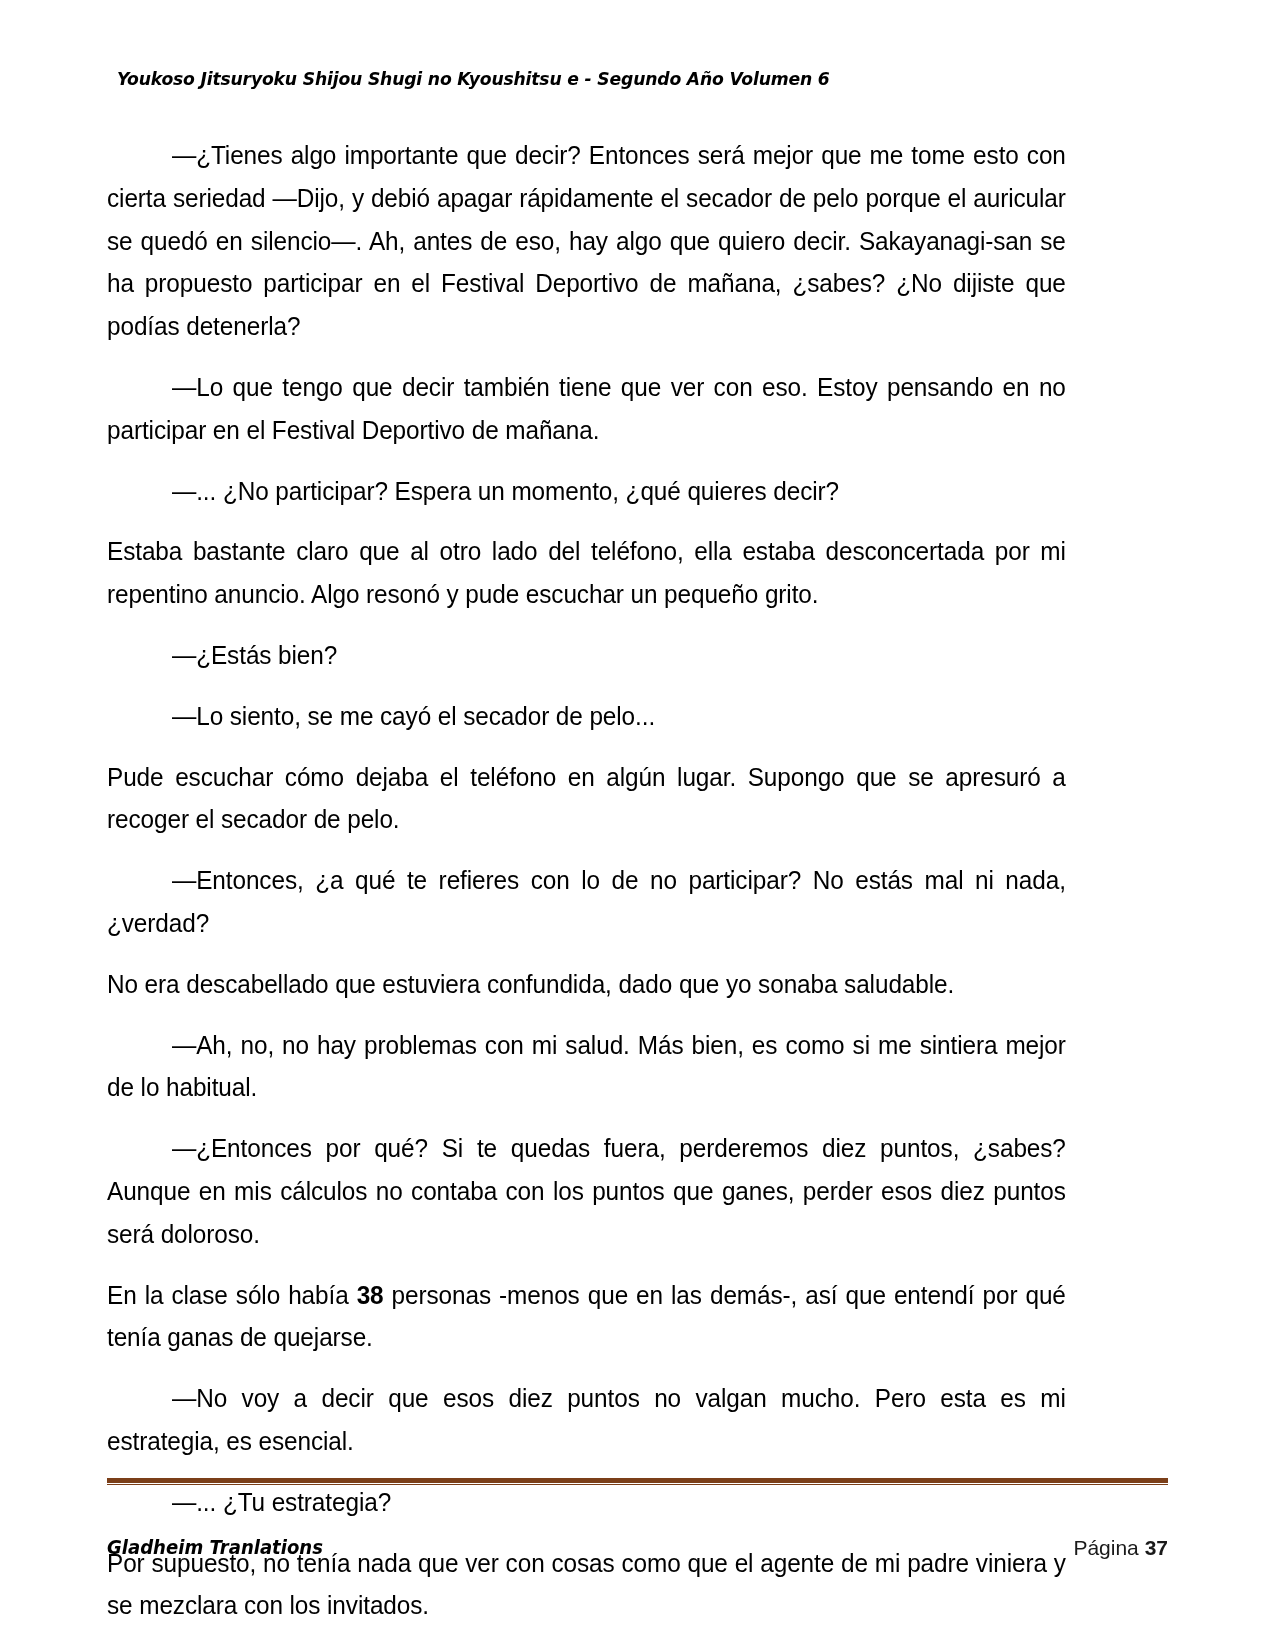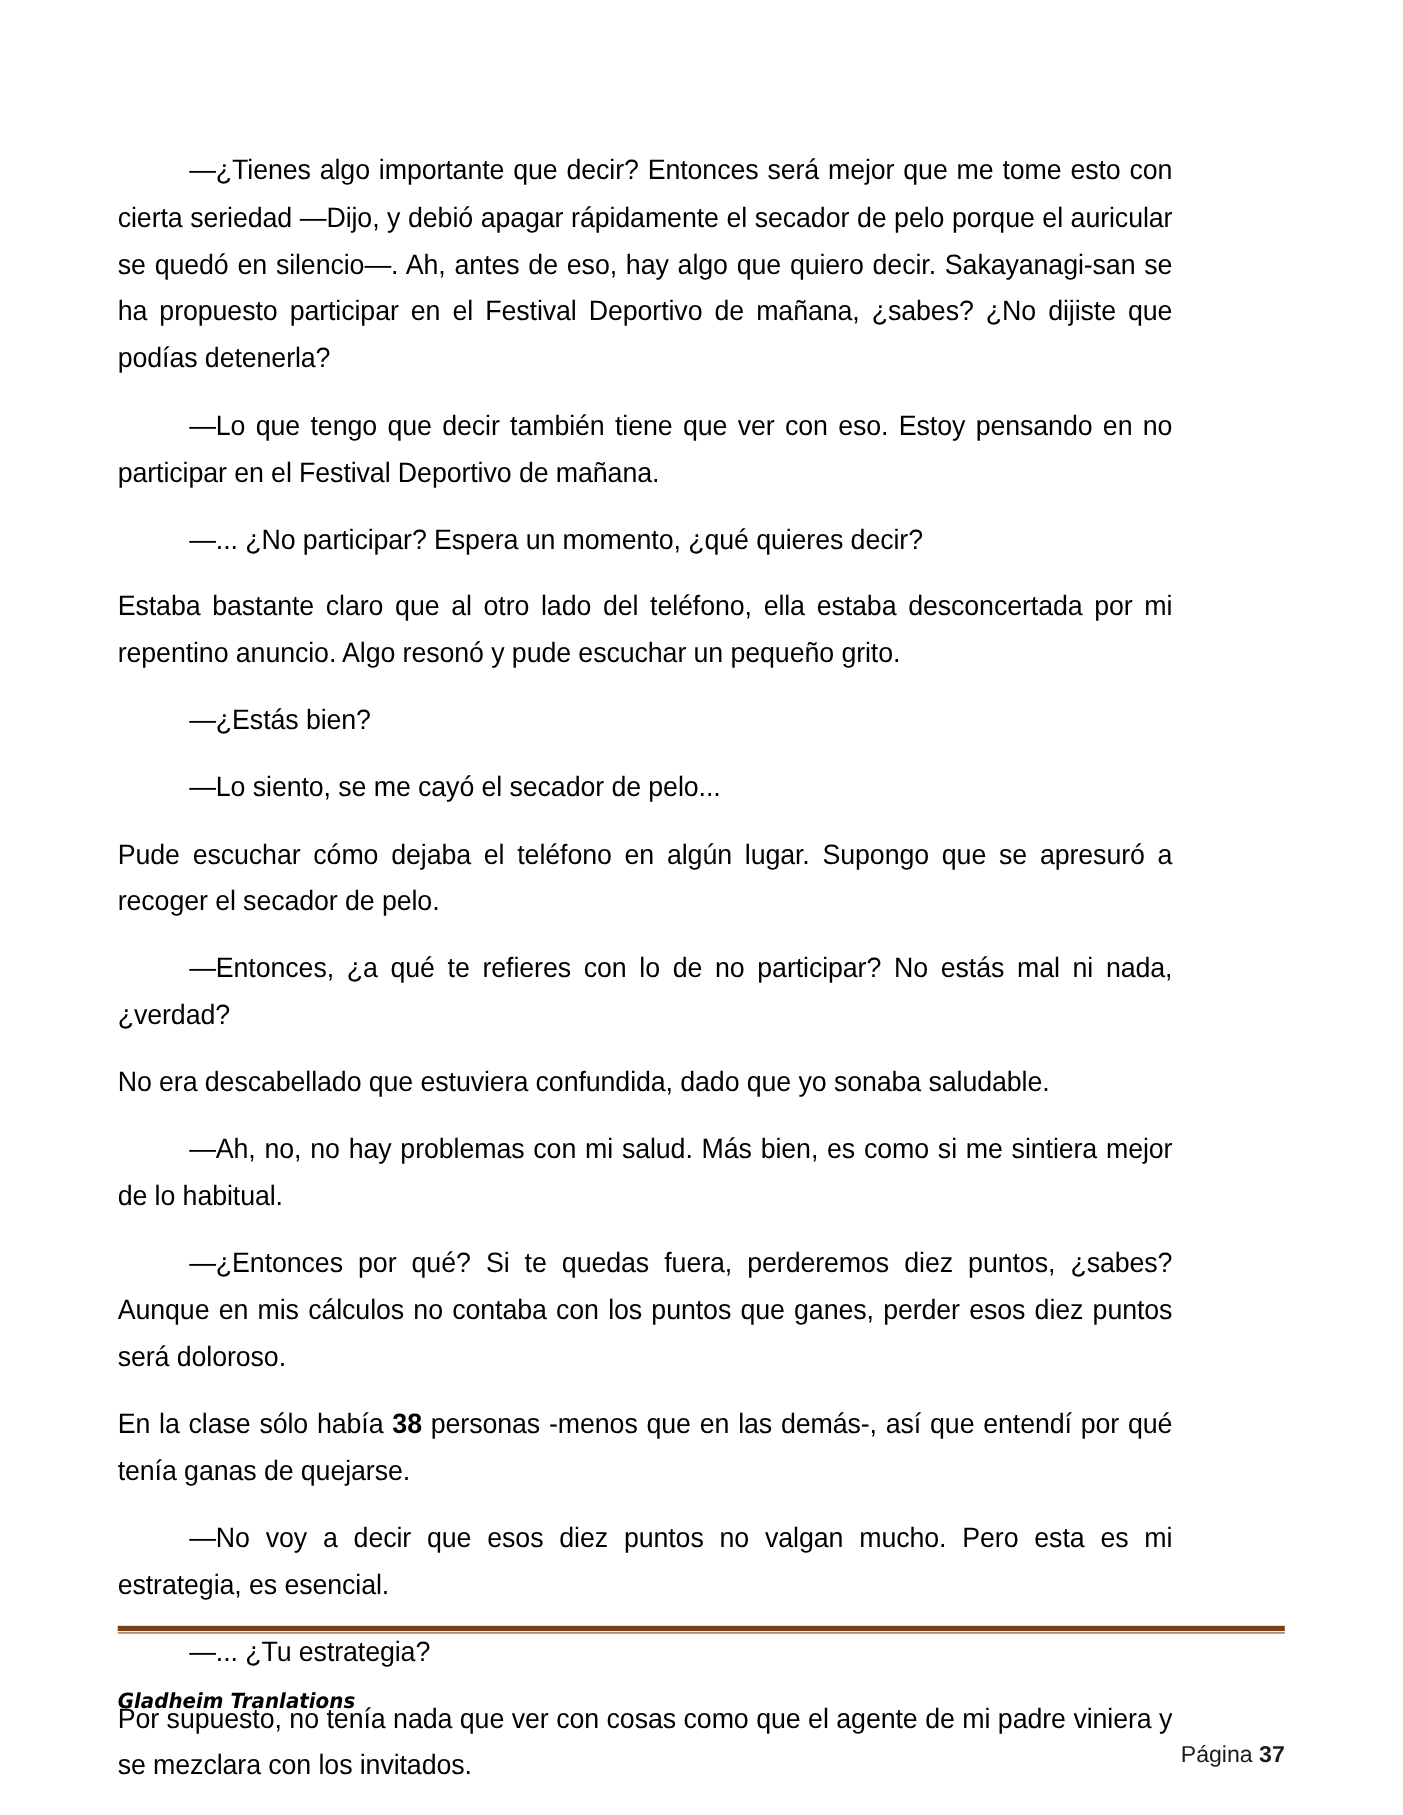--- a/index.html
+++ b/index.html
@@ -122,32 +122,34 @@
   }
 
   .footer-right {
     position: absolute;
     right: 0;
     top: 0;
     font-family: "Liberation Sans", sans-serif;
     font-size: 21px;
     color: #1a1a1a;
     white-space: nowrap;
-    margin-top: 48px;
   }
 
   .footer-right .pg-num {
     font-weight: bold;
   }
 </style>
 </head>
 <body>
 
 <div class="page">
 
+  <div class="header">
+    <div class="header-title">Youkoso Jitsuryoku Shijou Shugi no Kyoushitsu e - Segundo Año Volumen 6</div>
+  </div>
 
   <div class="body-area">
       <p class="para indent">—¿Tienes algo importante que decir? Entonces será mejor que me tome esto con cierta seriedad —Dijo, y debió apagar rápidamente el secador de pelo porque el auricular se quedó en silencio—. Ah, antes de eso, hay algo que quiero decir. Sakayanagi-san se ha propuesto participar en el Festival Deportivo de mañana, ¿sabes? ¿No dijiste que podías detenerla?</p>
       <p class="para indent">—Lo que tengo que decir también tiene que ver con eso. Estoy pensando en no participar en el Festival Deportivo de mañana.</p>
       <p class="para indent">—... ¿No participar? Espera un momento, ¿qué quieres decir?</p>
       <p class="para">Estaba bastante claro que al otro lado del teléfono, ella estaba desconcertada por mi repentino anuncio. Algo resonó y pude escuchar un pequeño grito.</p>
       <p class="para indent">—¿Estás bien?</p>
       <p class="para indent">—Lo siento, se me cayó el secador de pelo...</p>
       <p class="para">Pude escuchar cómo dejaba el teléfono en algún lugar. Supongo que se apresuró a recoger el secador de pelo.</p>
       <p class="para indent">—Entonces, ¿a qué te refieres con lo de no participar? No estás mal ni nada, ¿verdad?</p>

